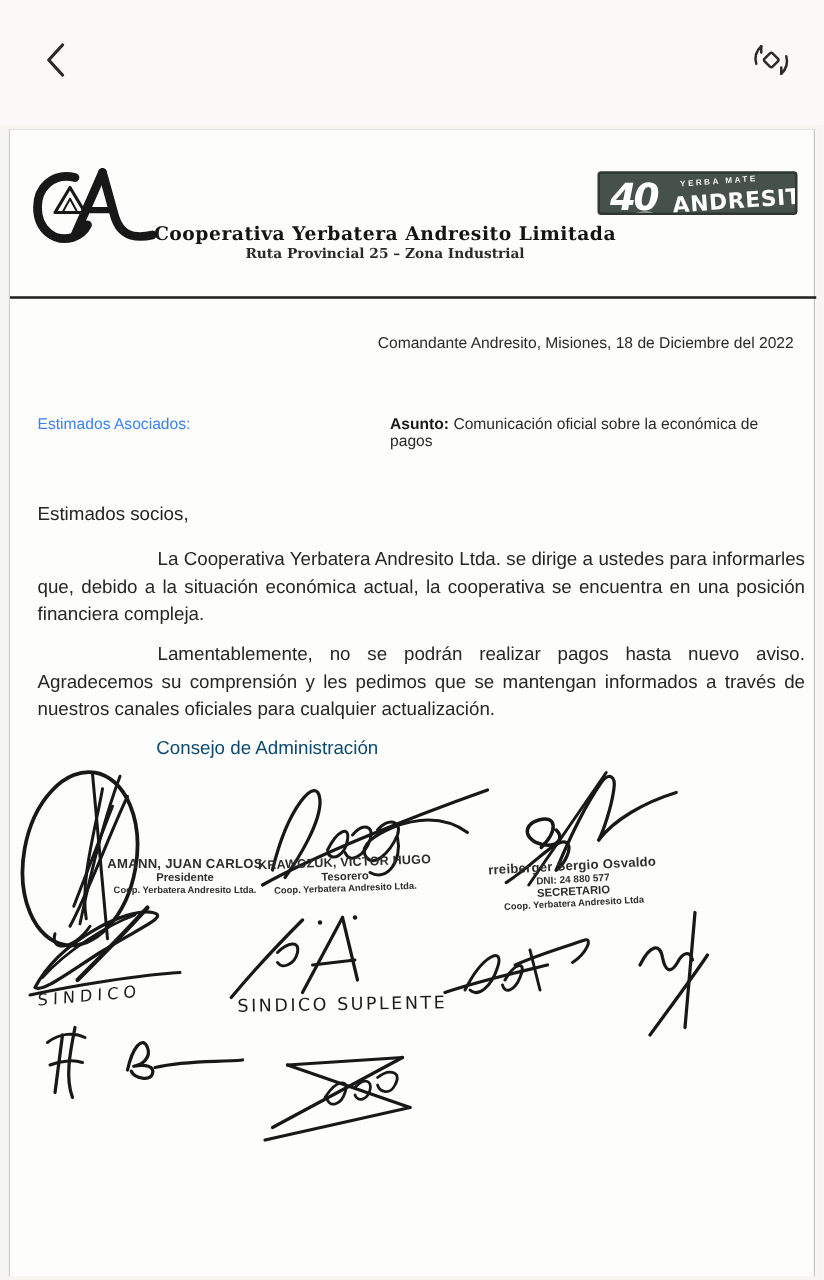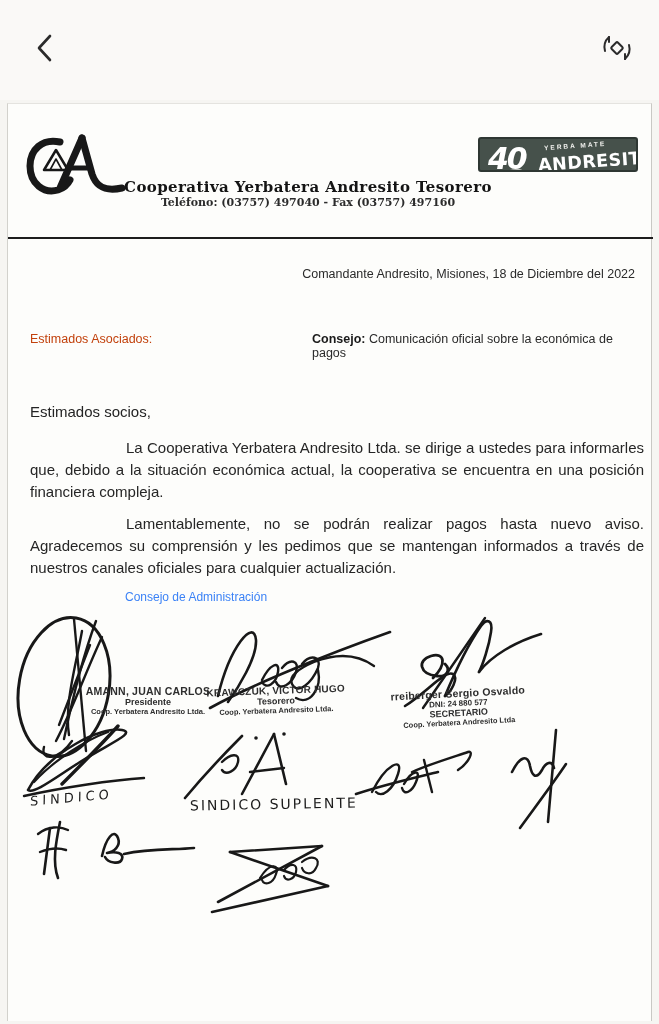--- a/index.html
+++ b/index.html
@@ -35,29 +35,29 @@
   .badge-top { position:absolute; left:64px; top:3px; font-size:6.5px; font-weight:bold;
                color:#f2f2ef; letter-spacing:2px; transform:rotate(-4deg); }
   .badge-name { position:absolute; left:58px; top:12px; font-size:17.5px; font-weight:bold;
                 color:#ffffff; letter-spacing:.5px; transform:rotate(-4deg);
                 font-family:"DejaVu Sans",sans-serif; }
   .badge-sub { position:absolute; left:14px; top:36px; font-size:4.5px; font-weight:bold;
                color:#e8e8e4; letter-spacing:1px; transform:rotate(-14deg); }
 
   
   .dateline { right:16px; top:163px; font-size:12.5px; color:#2a2a2a; }
-  .salut { left:22px; top:228px; font-size:12.5px; color:#c2410c; }
+  .salut { left:22px; top:228px; font-size:12.5px; color:#3b82f6; }
   .subject { left:304px; top:228px; font-size:12.5px; color:#2a2a2a; width:330px; }
   .subject b { color:#1a1a1a; }
   .greeting { left:22px; top:299px; font-size:15px; color:#242424; }
   .para { left:22px; top:0; width:614px; font-size:15px; line-height:22px; color:#262626;
           text-align:justify; text-indent:96px; }
   .para1 { top:333px; }
   .para2 { top:409px; }
-  .council { left:117px; top:486px; font-size:12px; color:#3b82f6; }
+  .council { left:117px; top:486px; font-size:15px; color:#0c4a6e; }
 
   
   .stamp { text-align:center; color:#2e2e2e; }
   .stamp .nm { font-size:10.5px; font-weight:bold; letter-spacing:.2px; white-space:nowrap; }
   .stamp .rl { font-size:9px; font-weight:bold; }
   .stamp .og { font-size:7.5px; font-weight:bold; white-space:nowrap; }
   .stamp1 { left:60px; top:581px; width:160px; }
   .stamp2 { left:188px; top:581px; width:160px; transform:rotate(-2deg); }
   .stamp3 { left:368px; top:583px; width:165px; transform:rotate(-3deg); }
 
@@ -102,42 +102,42 @@
         <path d="M34,12 C16,8 4,20 4,36 C4,54 18,64 32,60 C38,58 42,54 44,50" stroke="#20241f" stroke-width="7" fill="none"></path>
         <path d="M18,40 L30,20 L42,40 Z" stroke="#20241f" stroke-width="2.5" fill="none"></path>
         <path d="M24,40 L30,29 L36,40" stroke="#20241f" stroke-width="1.6" fill="none"></path>
         <path d="M56,8 L34,58" stroke="#20241f" stroke-width="7" fill="none"></path>
         <path d="M56,8 L66,44 C70,56 78,62 96,58" stroke="#20241f" stroke-width="7" fill="none"></path>
         <path d="M42,38 L62,38" stroke="#20241f" stroke-width="5" fill="none"></path>
       </svg>
     </div>
 
     <div class="abs hdr-block">
-      <div class="hdr-title">Cooperativa Yerbatera Andresito Tesorero</div>
-      <div class="hdr-line">Teléfono: (03757) 497040  -  Fax (03757) 497160</div>
+      <div class="hdr-title">Cooperativa Yerbatera Andresito Limitada</div>
+      <div class="hdr-line">Ruta Provincial 25 – Zona Industrial</div>
     </div>
 
     <div class="abs badge" style="background:#46514b;">
       <span class="badge-num">40</span>
       <span class="badge-top">YERBA MATE</span>
       <span class="badge-name">ANDRESITO</span>
       <span class="badge-sub">ANIVERSARIO</span>
       <svg width="30" height="12" style="position:absolute;left:16px;top:30px;transform:rotate(-12deg);">
         <ellipse cx="15" cy="6" rx="13" ry="4.5" fill="none" stroke="#dfe0dc" stroke-width="1.3"></ellipse>
         <path d="M4,8 L26,4" stroke="#dfe0dc" stroke-width="1"></path>
       </svg>
     </div>
 
     <div class="abs rule"></div>
 
     <div class="abs dateline">Comandante Andresito, Misiones, 18 de Diciembre del 2022</div>
 
     <div class="abs salut">Estimados Asociados:</div>
     <div class="abs subject">
-      <b>Consejo:</b>
+      <b>Asunto:</b>
       <span>Comunicación oficial sobre la económica de pagos</span>
     </div>
 
     <div class="abs greeting">Estimados socios,</div>
     <p class="abs para para2">Lamentablemente, no se podrán realizar pagos hasta nuevo aviso. Agradecemos su comprensión y les pedimos que se mantengan informados a través de nuestros canales oficiales para cualquier actualización.</p>
     <p class="abs para para1">La Cooperativa Yerbatera Andresito Ltda. se dirige a ustedes para informarles que, debido a la situación económica actual, la cooperativa se encuentra en una posición financiera compleja.</p>
     <div class="abs council">Consejo de Administración</div>
 
     <div class="abs sig" style="left:6px; top:505px;">
       <svg width="112" height="158" viewBox="0 0 112 158">

